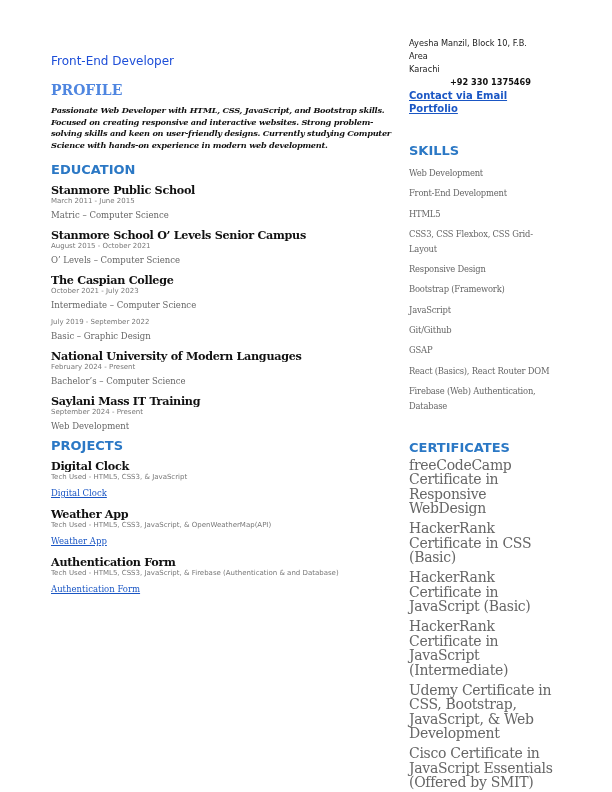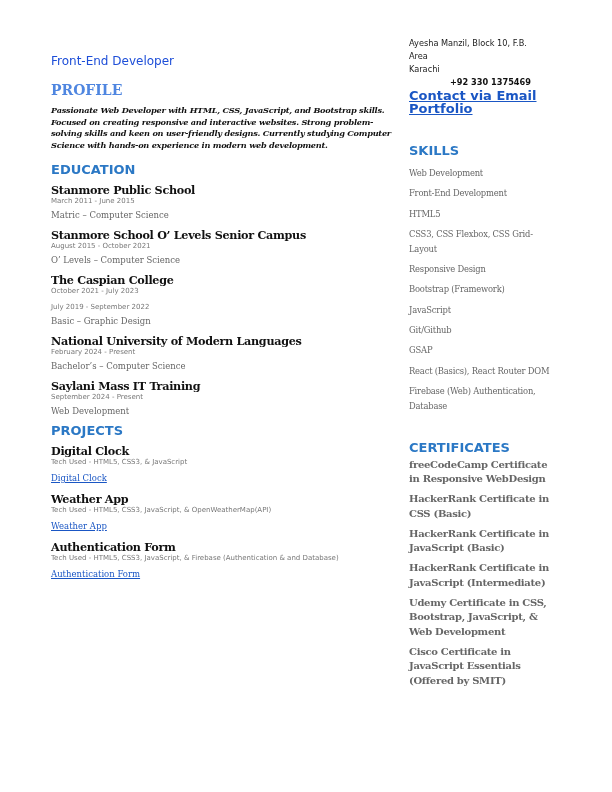--- a/index.html
+++ b/index.html
@@ -18,29 +18,29 @@
   .edu-head { margin-top: 13px; }
   .entry { margin-top: 7px; }
   .entry-title { font-family: "DejaVu Serif", serif; font-weight: bold; font-size: 11.2px; color: #111; line-height: 14px; letter-spacing: -0.3px; }
   .entry-date { font-family: "DejaVu Sans", sans-serif; font-size: 7px; color: #777; line-height: 9px; }
   .entry-desc { font-family: "DejaVu Serif", serif; font-size: 8.5px; color: #666; line-height: 12px; margin-top: 3px; }
   .entry-link { font-family: "DejaVu Serif", serif; font-size: 8.5px; color: #1a56c4; text-decoration: underline; line-height: 12px; margin-top: 3px; display: inline-block; }
   .proj-head { margin-top: 8px; }
 
   .contact-line { font-family: "DejaVu Sans", sans-serif; font-size: 8.2px; color: #222; line-height: 13px; }
   .contact-phone { font-family: "DejaVu Sans", sans-serif; font-size: 8.2px; color: #111; font-weight: bold; line-height: 13px; margin-left: 41px; }
-  .contact-link { font-family: "DejaVu Sans", sans-serif; font-size: 13px; color: #1a56c4; font-weight: bold; text-decoration: underline; line-height: 13px; display: block; }
+  .contact-link { font-family: "DejaVu Sans", sans-serif; font-size: 10px; color: #1a56c4; font-weight: bold; text-decoration: underline; line-height: 13px; display: block; }
 
   .skills-head { margin-top: 30px; }
   .skill-list { margin-top: 9px; }
   .skill { font-family: "DejaVu Serif", serif; font-size: 8.4px; color: #666; line-height: 15px; margin-bottom: 5.3px; letter-spacing: -0.2px; }
 
   .cert-head { margin-top: 28px; }
   .cert-list { margin-top: 4px; }
-  .cert { font-family: "DejaVu Serif", serif; font-weight: bold; font-size: 10px; color: #666; line-height: 14.5px; margin-bottom: 5.5px; letter-spacing: -0.3px; }
+  .cert { font-family: "DejaVu Serif", serif; font-weight: normal; font-size: 14px; color: #666; line-height: 14.5px; margin-bottom: 5.5px; letter-spacing: -0.3px; }
 </style>
 </head>
 <body>
 
 <div class="left">
   <div class="title">Front-End Developer</div>
 
   <div class="sec-head-profile" style="margin-top:15px;">PROFILE</div>
   <p class="profile-text">Passionate Web Developer with HTML, CSS, JavaScript, and Bootstrap skills. Focused on creating responsive and interactive websites. Strong problem-solving skills and keen on user-friendly designs. Currently studying Computer Science with hands-on experience in modern web development.</p>
 
@@ -52,20 +52,21 @@
     <div class="entry-desc">Matric – Computer Science</div>
   </div>
   <div class="entry">
     <div class="entry-title">Stanmore School O’ Levels Senior Campus</div>
     <div class="entry-date">August 2015 - October 2021</div>
     <div class="entry-desc">O’ Levels – Computer Science</div>
   </div>
   <div class="entry">
     <div class="entry-title">The Caspian College</div>
     <div class="entry-date">October 2021 - July 2023</div>
+    <div class="entry-desc">Intermediate – Computer Science</div>
   </div>
   <div class="entry">
     <div class="entry-date">July 2019 - September 2022</div>
     <div class="entry-desc">Basic – Graphic Design</div>
   </div>
   <div class="entry">
     <div class="entry-title">National University of Modern Languages</div>
     <div class="entry-date">February 2024 - Present</div>
     <div class="entry-desc">Bachelor’s – Computer Science</div>
   </div>

